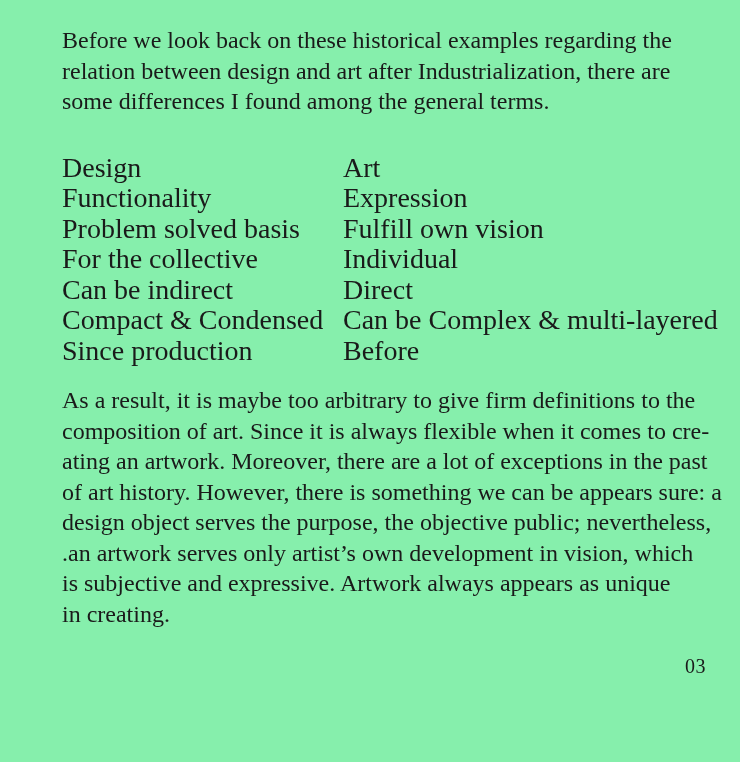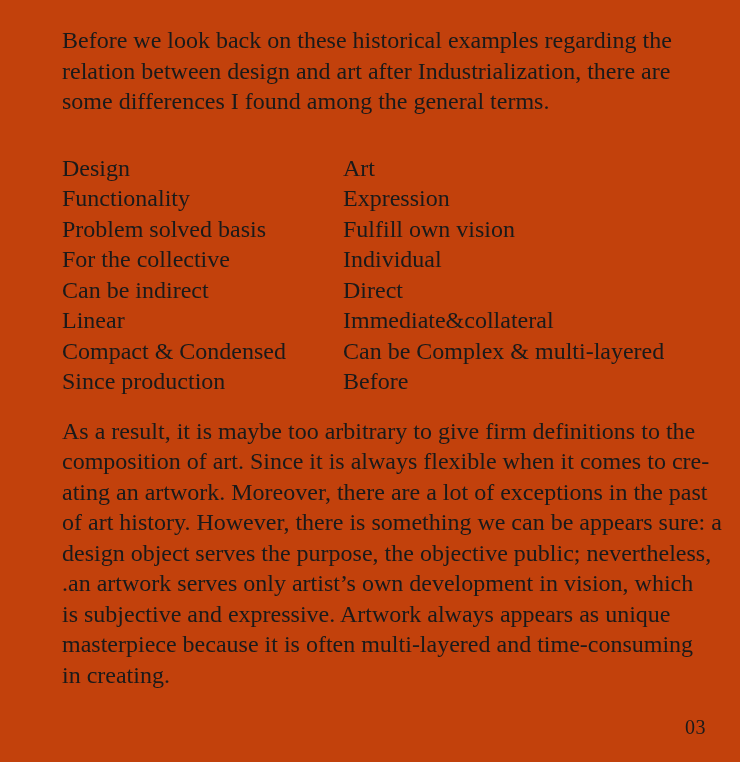--- a/index.html
+++ b/index.html
@@ -5,37 +5,37 @@
   html, body {
     margin: 0;
     padding: 0;
     background: #ffffff;
   }
   .page {
     position: relative;
     width: 740px;
     height: 762px;
     box-sizing: border-box;
-    background: #c2410c;
+    background: #86efac;
     color: #1a1a1a;
     font-family: "Liberation Serif", "DejaVu Serif", serif;
     padding: 25px 34px 0 62px;
     overflow: hidden;
   }
   .para .line {
     font-size: 24px;
     line-height: 30.5px;
     white-space: nowrap;
   }
   .comparison-table {
     margin-top: 36px;
   }
   .comparison-table .row {
     display: flex;
-    font-size: 24px;
+    font-size: 28px;
     line-height: 30.5px;
     white-space: nowrap;
   }
   .comparison-table .cell-design {
     flex: none;
     width: 281px;
   }
   .comparison-table .cell-art {
     flex: none;
   }
@@ -79,42 +79,37 @@
     </div>
     <div class="row">
       <div class="cell-design">For the collective</div>
       <div class="cell-art">Individual</div>
     </div>
     <div class="row">
       <div class="cell-design">Can be indirect</div>
       <div class="cell-art">Direct</div>
     </div>
     <div class="row">
-      <div class="cell-design">Linear</div>
-      <div class="cell-art">Immediate&amp;collateral</div>
-    </div>
-    <div class="row">
       <div class="cell-design">Compact &amp; Condensed</div>
       <div class="cell-art">Can be Complex &amp; multi-layered</div>
     </div>
     <div class="row">
       <div class="cell-design">Since production</div>
       <div class="cell-art">Before</div>
     </div>
   </div>
 
   <div class="para conclusion">
     <div class="line">As a result, it is maybe too arbitrary to give firm definitions to the</div>
     <div class="line">composition of art. Since it is always flexible when it comes to cre-</div>
     <div class="line">ating an artwork. Moreover, there are a lot of exceptions in the past</div>
     <div class="line">of art history. However, there is something we can be appears sure: a</div>
     <div class="line">design object serves the purpose, the objective public; nevertheless,</div>
     <div class="line">.an artwork serves only artist’s own development in vision, which</div>
     <div class="line">is subjective and expressive. Artwork always appears as unique</div>
-    <div class="line">masterpiece because it is often multi-layered and time-consuming</div>
     <div class="line">in creating.</div>
   </div>
 
   <div class="page-number-row">
     <span class="page-number">03</span>
   </div>
 
 </div>
 
 </body></html>

